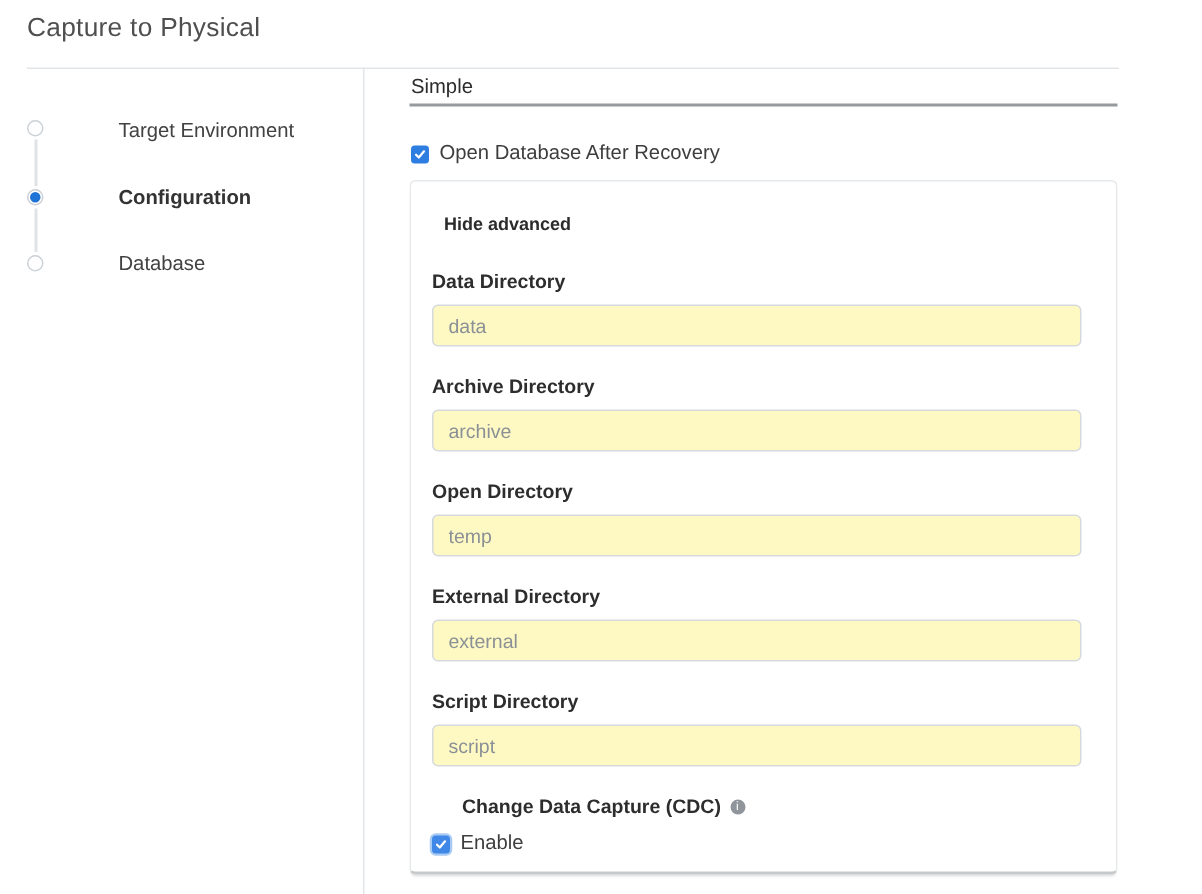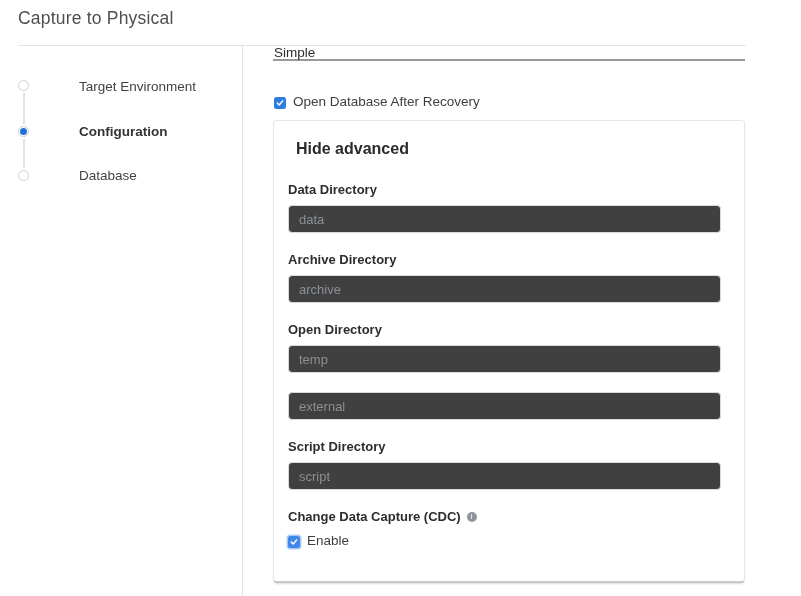--- a/index.html
+++ b/index.html
@@ -40,21 +40,21 @@
     white-space:nowrap;
     text-align:center;
   }
   .step-label.active { font-weight:bold; color:#333; }
   .step-connector {
     position:absolute; left:23px; width:1.5px; background:#e0e3e6;
   }
 
   
   .recovery-select {
-    position:absolute; left:273px; top:45px; width:472px; height:16px;
+    position:absolute; left:273px; top:45px; width:472px; height:26px;
     border-bottom:2px solid #96999d; box-sizing:border-box;
     display:flex; align-items:center; padding-left:1px;
     font-size:13.5px; color:#2c2c2c; cursor:pointer;
   }
 
   .cb-row { display:flex; align-items:flex-end; gap:7px; }
   .open-db-row { position:absolute; left:274px; top:94px; }
   .cb-box {
     width:12px; height:12px; border-radius:2.5px; background:#2e7de0;
     display:flex; align-items:center; justify-content:center; flex:0 0 auto;
@@ -70,33 +70,33 @@
     position:absolute; left:273px; top:120px; width:472px; height:463px;
     box-sizing:border-box;
     border:1px solid #e5e8ea; border-bottom:2px solid #c6c9cc;
     border-radius:4px;
     box-shadow:0 2px 2px -1px rgba(0,0,0,.15);
     padding:19px 23px 0 14px;
     background:#fff;
   }
   .hide-adv {
     display:inline-block; margin:0 0 24px 8px;
-    font-size:16px; font-weight:bold; color:#2b2b2b; cursor:pointer;
+    font-size:12px; font-weight:bold; color:#2b2b2b; cursor:pointer;
   }
   .field { margin-bottom:19px; }
   .field-label {
     font-size:13px; font-weight:bold; color:#2d2d2d; margin-bottom:8px;
   }
   .field input {
     display:block; width:100%; height:28px; box-sizing:border-box;
     border:1px solid #d6dade; border-radius:4px;
     padding:0 10px; font-size:13px; color:#8a9095;
-    font-family:inherit; background:#404040; outline:none;
+    font-family:inherit; background:#fef9c3; outline:none;
   }
-  .cdc-label-row { display:flex; align-items:center; gap:6px; margin-bottom:9px; }
+  .cdc-label-row { display:flex; align-items:center; gap:6px; margin-bottom:9px;margin-left:20px; }
   .info-icon {
     width:10px; height:10px; border-radius:50%; background:#8f959b;
     color:#fff; font-size:8px; line-height:10px; text-align:center;
     flex:0 0 auto; cursor:pointer;
   }
   .enable-row { margin-top:2px; }
 </style>
 </head>
 <body>
 
@@ -147,20 +147,21 @@
       <div class="field-label">Archive Directory</div>
       <input type="text" value="archive" style="">
     </div>
 
     <div class="field">
       <div class="field-label">Open Directory</div>
       <input type="text" value="temp" style="">
     </div>
 
     <div class="field">
+      <div class="field-label">External Directory</div>
       <input type="text" value="external" style="">
     </div>
 
     <div class="field">
       <div class="field-label">Script Directory</div>
       <input type="text" value="script" style="">
     </div>
 
     <div>
       <div class="cdc-label-row">

